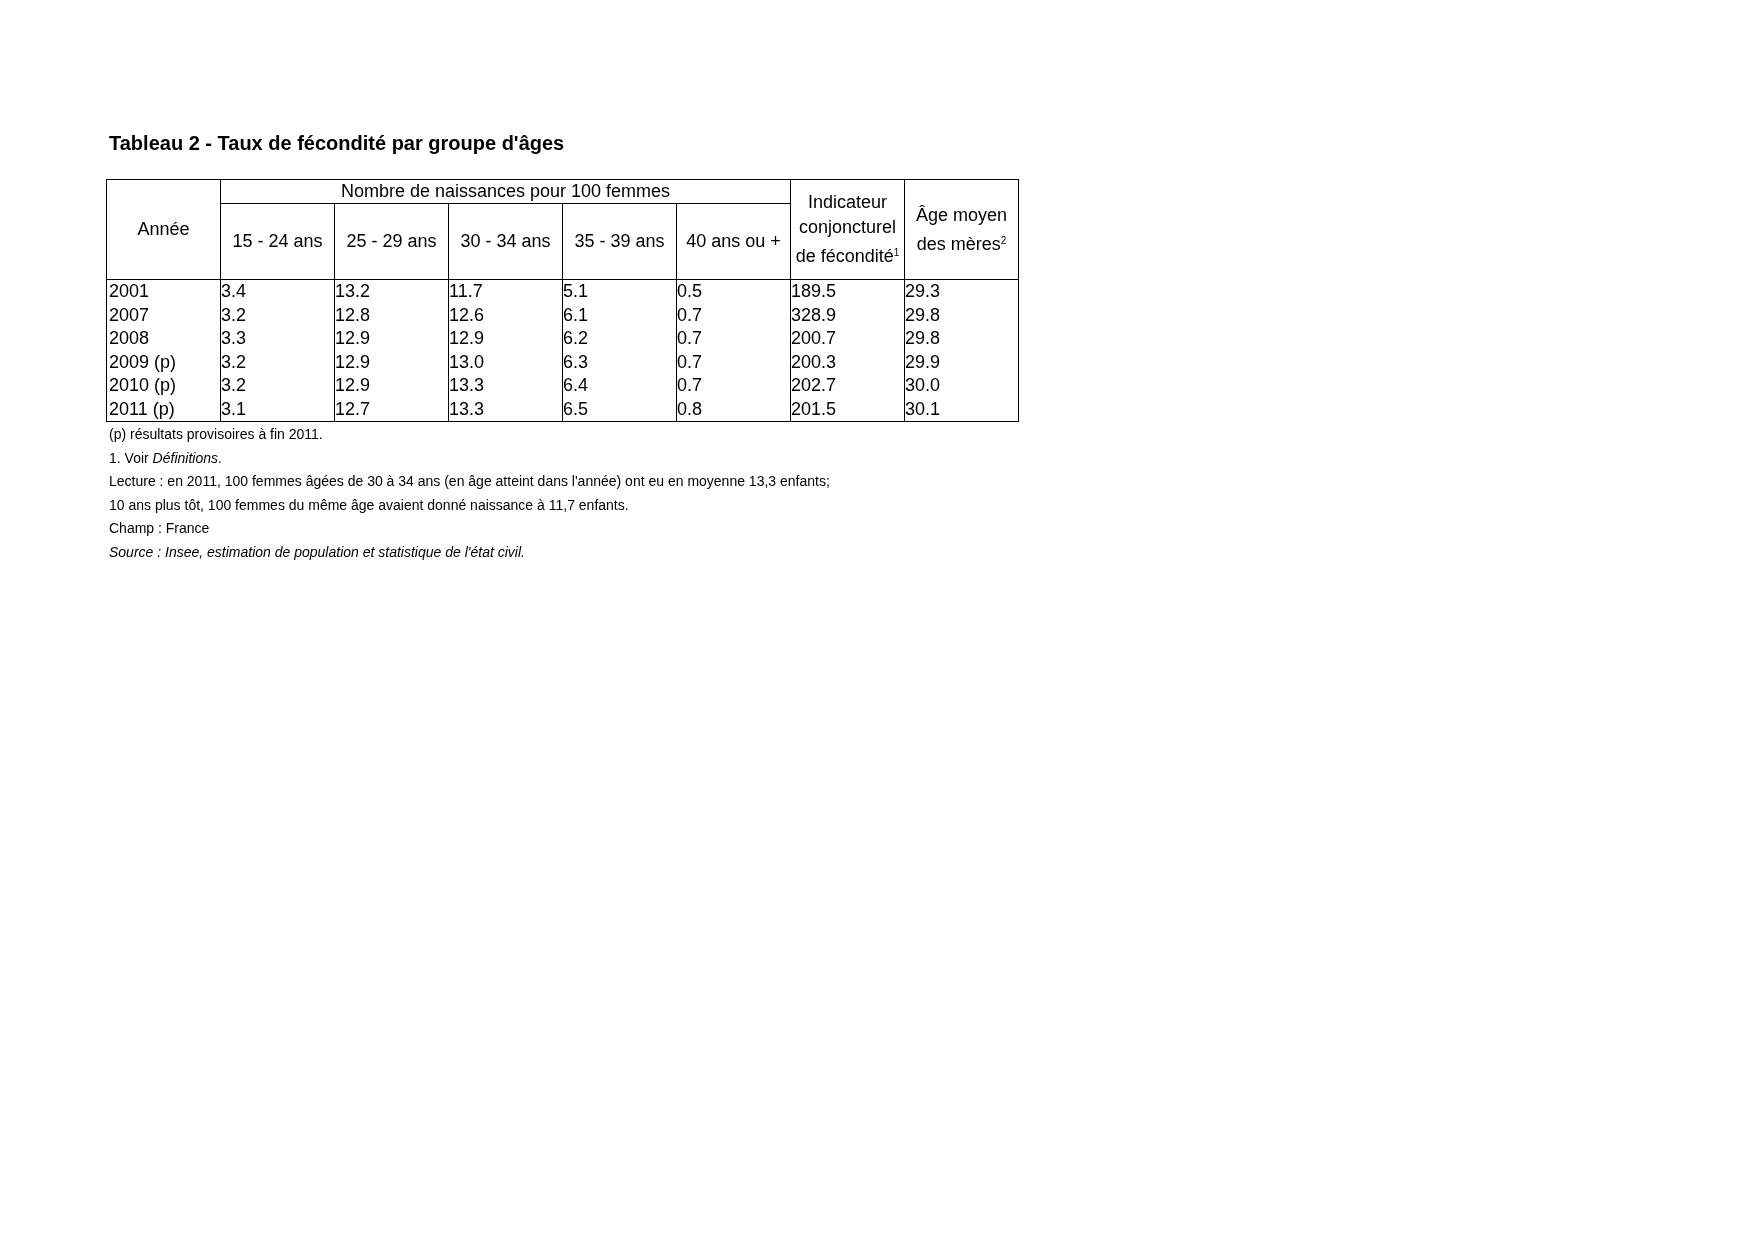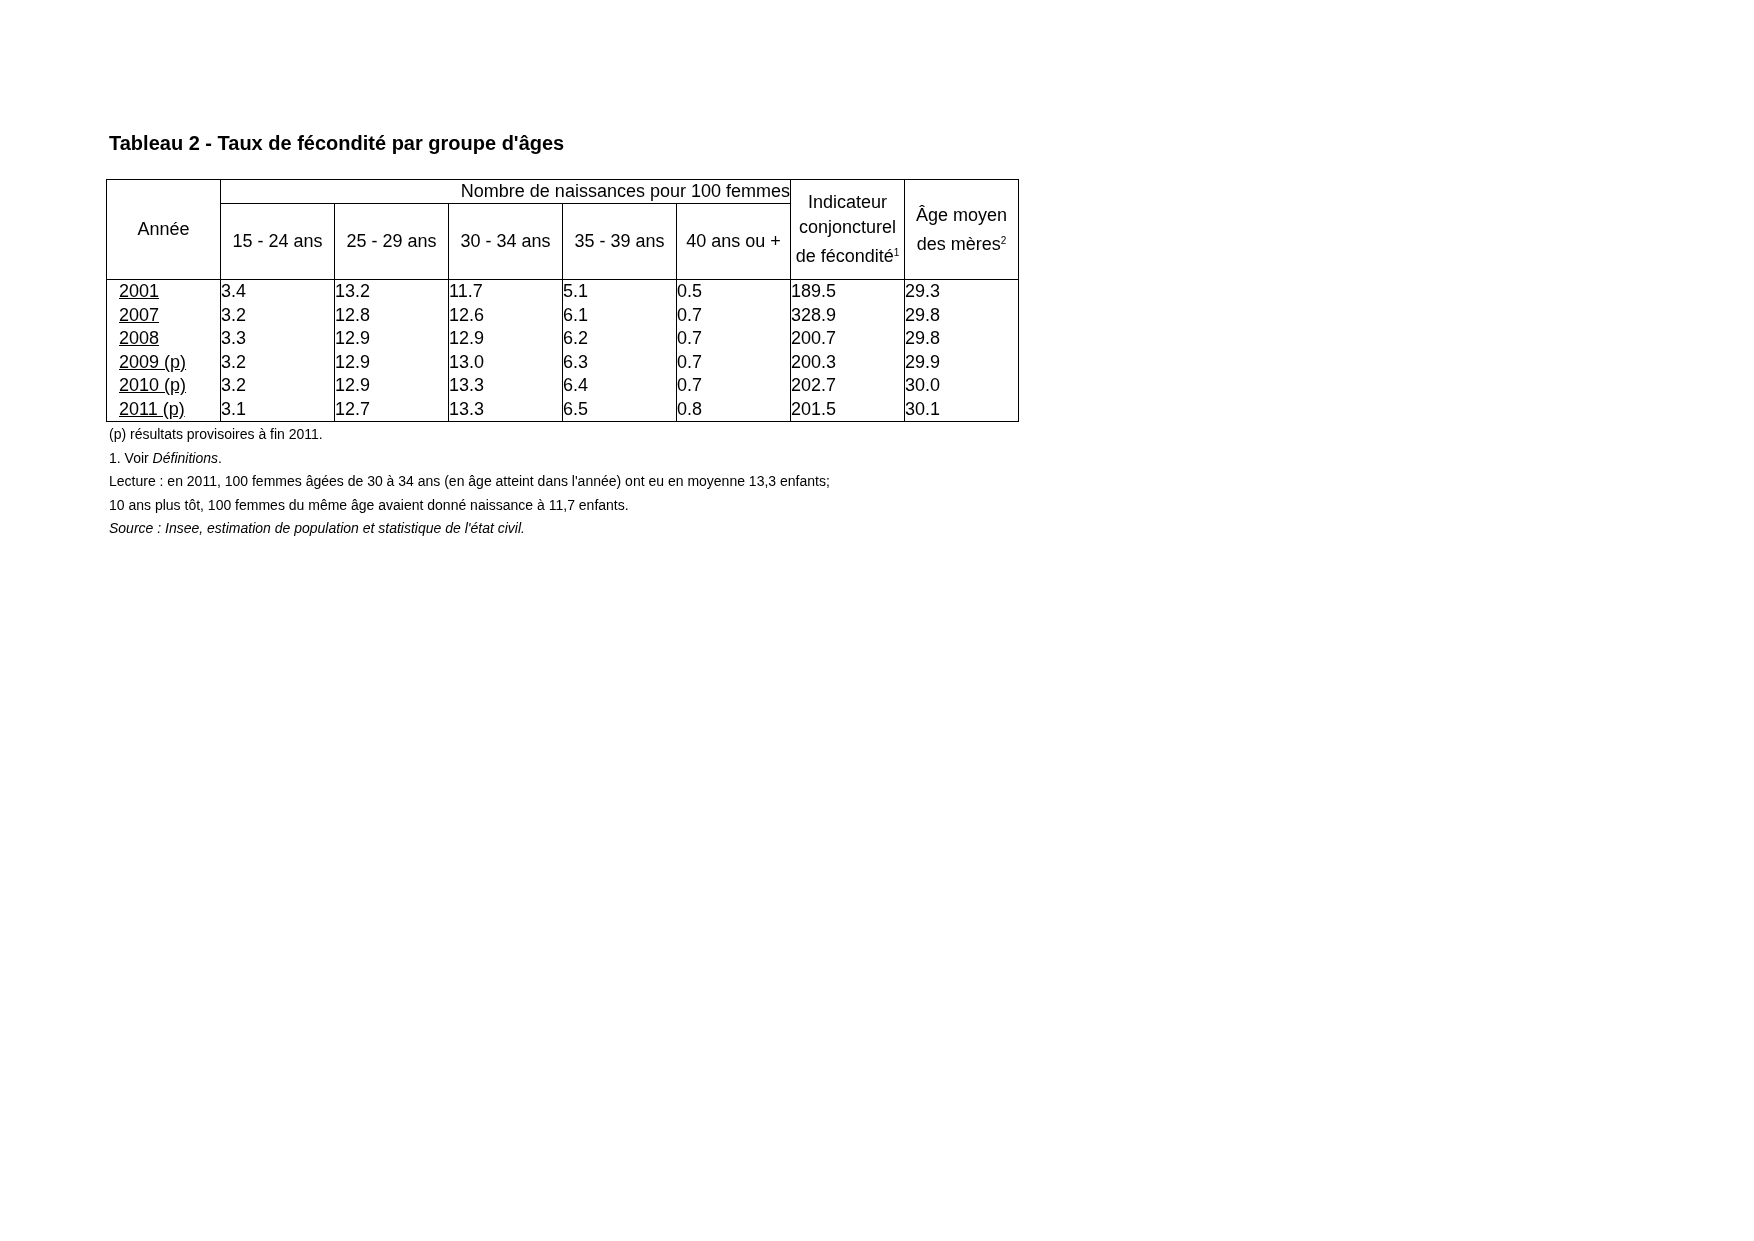--- a/index.html
+++ b/index.html
@@ -1,25 +1,25 @@
 <!DOCTYPE html>
 <html><head>
 <meta charset="utf-8">
 <style>
   html, body { margin:0; padding:0; background:#ffffff; }
   body { width:1754px; height:1241px; position:relative; font-family:"Liberation Sans", sans-serif; color:#000; }
   .title { position:absolute; left:109px; top:132px; font-size:20px; font-weight:bold; }
   table.t { position:absolute; left:106px; top:179px; border-collapse:collapse; font-size:18px; }
   table.t td, table.t th { font-weight:normal; padding:0; }
-  .hdr-top { height:23px; text-align:right; border:1.5px solid #000; vertical-align:middle; }
+  .hdr-top { height:23px; text-align:center; border:1.5px solid #000; vertical-align:middle; }
   .hdr { text-align:center; border:1.5px solid #000; vertical-align:middle; line-height:25px; }
   .hdr-year { width:113px; }
   .col { width:113px; }
   .body td { height:23.5px; line-height:23.5px; text-align:left; border-left:1.5px solid #000; border-right:1.5px solid #000; }
-  .body td.y { text-align:left; padding-left:12px;text-decoration:underline; }
+  .body td.y { text-align:left; padding-left:2px; }
   .body tr.last td { border-bottom:1.5px solid #000; }
   .body tr.first td { border-top:1.5px solid #000; }
   sup { font-size:10px; vertical-align:6px; }
   .notes { position:absolute; left:109px; top:423px; font-size:14px; line-height:23.6px; }
   .notes div { white-space:nowrap; }
   em { font-style:italic; }
 </style>
 </head>
 <body>
 
@@ -110,14 +110,15 @@
         <td>30.1</td>
       </tr>
     </tbody>
 </table>
 
 <div class="notes">
   <div>(p) résultats provisoires à fin 2011.</div>
   <div><span>1. Voir </span><em>Définitions</em><span>.</span></div>
   <div>Lecture : en 2011, 100 femmes âgées de 30 à 34 ans (en âge atteint dans l'année) ont eu en moyenne 13,3 enfants;</div>
   <div>10 ans plus tôt, 100 femmes du même âge avaient donné naissance à 11,7 enfants.</div>
+  <div>Champ : France</div>
   <div><em>Source : Insee, estimation de population et statistique de l'état civil.</em></div>
 </div>
 
 </body></html>

